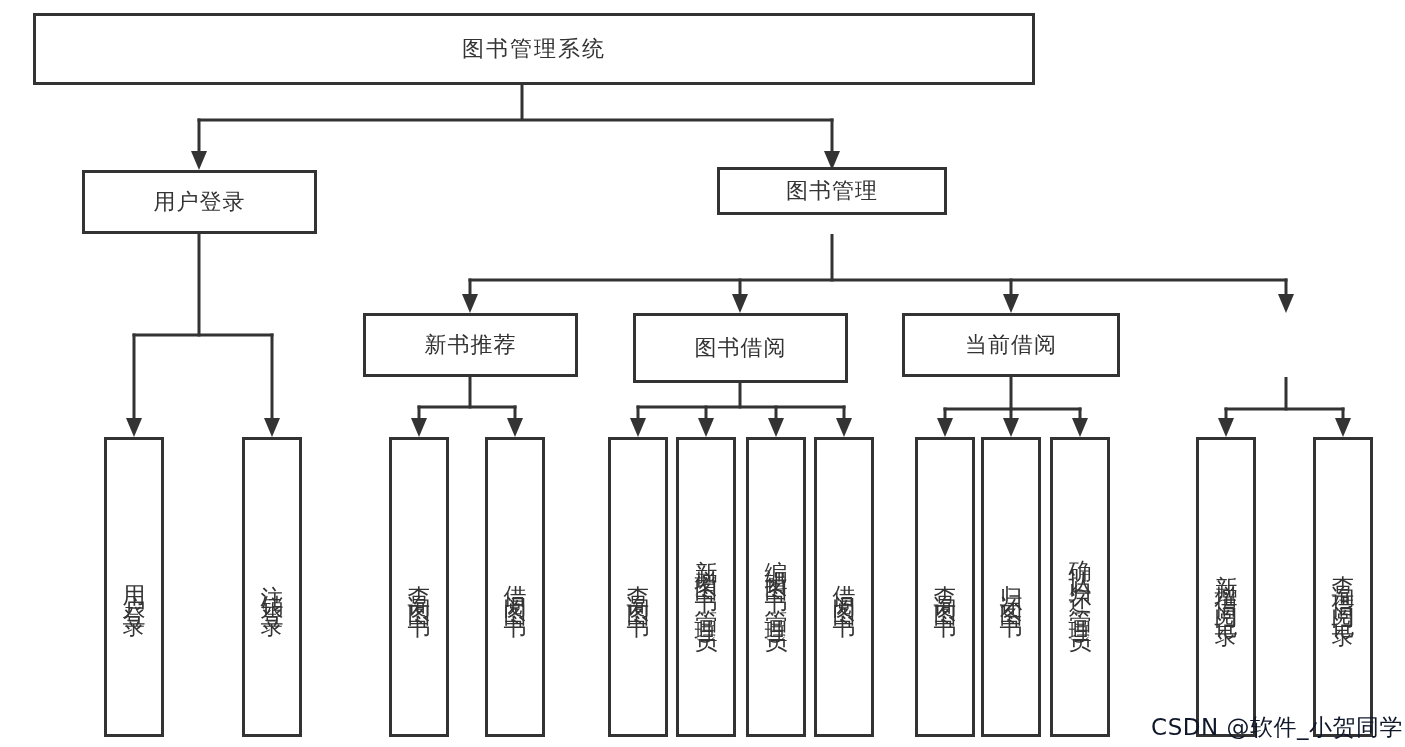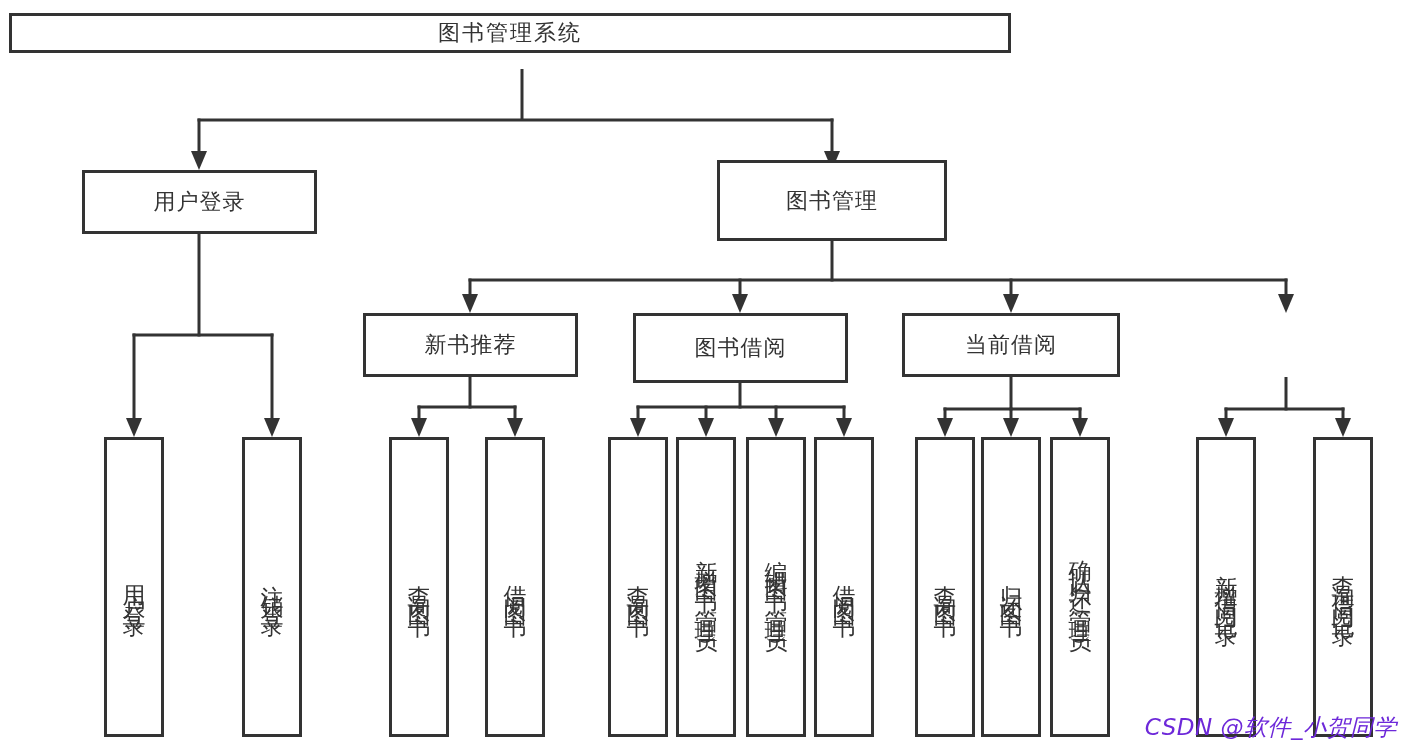--- a/index.html
+++ b/index.html
@@ -32,28 +32,27 @@
   .h-node { font-size: 22px; letter-spacing: 1px; }
   .root-node { font-size: 22px; letter-spacing: 2px; }
   .v-node {
     writing-mode: vertical-rl;
     text-orientation: mixed;
     font-size: 23px;
     letter-spacing: 10px;
   }
   .watermark {
     position: absolute;
-    right: 8px;
+    right: 2px;
     top: 712px;
     font-size: 23px;
-    color: #6d28d9;
+    color: #0f172a;
     letter-spacing: 0.5px;
     z-index: 3;
     white-space: nowrap;
-    font-style: italic;
   }
 </style>
 </head>
 <body>
 
 <div class="canvas">
 
   <svg class="connector-layer" viewBox="0 0 1405 747" xmlns="http://www.w3.org/2000/svg">
     <g stroke="#333333" stroke-width="3" fill="none">
 
@@ -114,24 +113,24 @@
       <polygon points="768,418 784,418 776,437"></polygon>
       <polygon points="836,418 852,418 844,437"></polygon>
       <polygon points="937,418 953,418 945,437"></polygon>
       <polygon points="1003,418 1019,418 1011,437"></polygon>
       <polygon points="1072,418 1088,418 1080,437"></polygon>
       <polygon points="1218,418 1234,418 1226,437"></polygon>
       <polygon points="1335,418 1351,418 1343,437"></polygon>
     </g>
   </svg>
 
-  <div class="node root-node" style="left:9px; top:13px; width:1002px; height:40px;">图书管理系统</div>
+  <div class="node root-node" style="left:33px; top:13px; width:1002px; height:72px;">图书管理系统</div>
 
   <div class="node h-node" style="left:82px; top:170px; width:235px; height:64px;">用户登录</div>
-  <div class="node h-node" style="left:717px; top:160px; width:230px; height:81px;">图书管理</div>
+  <div class="node h-node" style="left:717px; top:167px; width:230px; height:48px;">图书管理</div>
 
   <div class="node h-node" style="left:363px; top:313px; width:215px; height:64px;">新书推荐</div>
   <div class="node h-node" style="left:633px; top:313px; width:215px; height:70px;">图书借阅</div>
   <div class="node h-node" style="left:902px; top:313px; width:218px; height:64px;">当前借阅</div>
 
   <div class="node v-node" style="left:104px; top:437px; width:60px; height:300px;">用户登录</div>
   <div class="node v-node" style="left:242px; top:437px; width:60px; height:300px;">注销登录</div>
 
   <div class="node v-node" style="left:389px; top:437px; width:60px; height:300px;">查询图书</div>
   <div class="node v-node" style="left:485px; top:437px; width:60px; height:300px;">借阅图书</div>

